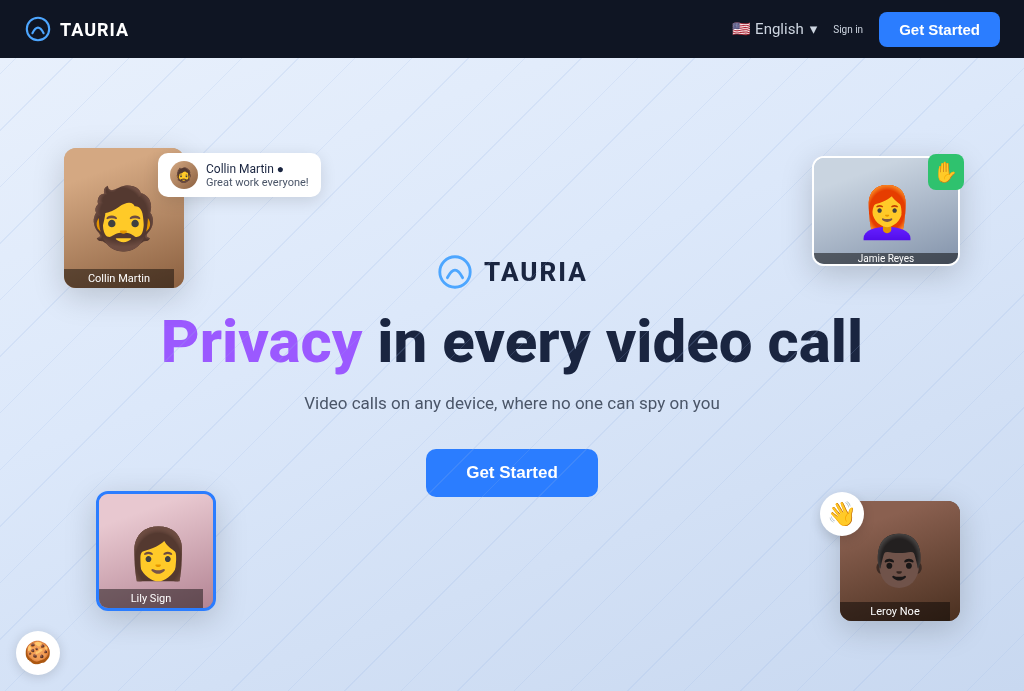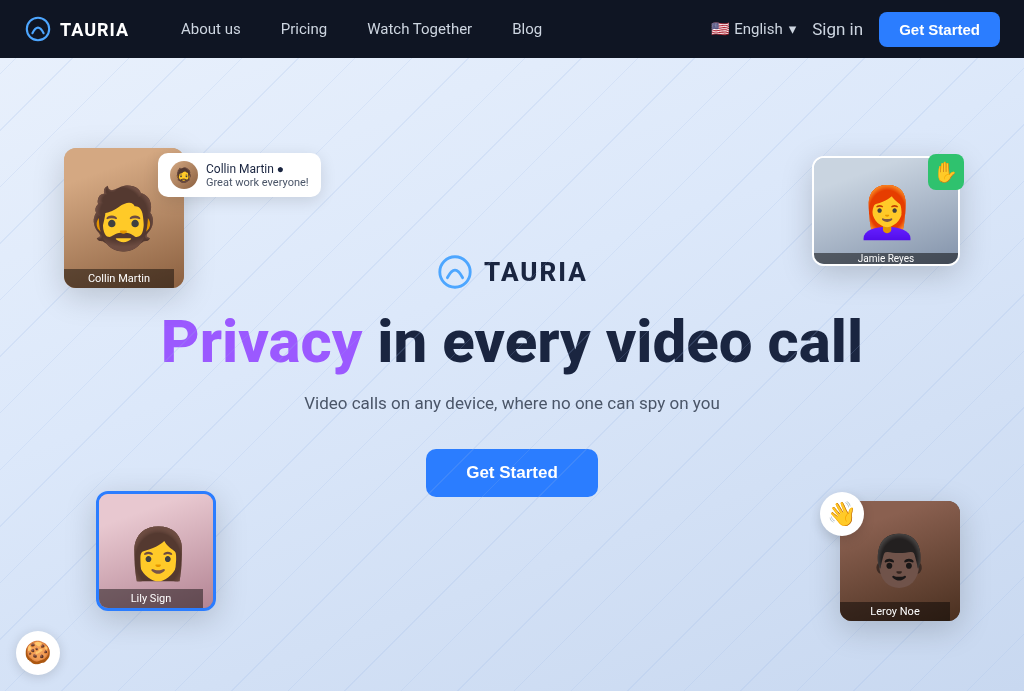--- a/index.html
+++ b/index.html
@@ -54,21 +54,21 @@
       display: flex;
       align-items: center;
       gap: 6px;
       color: #cdd5e0;
       font-size: 15px;
       cursor: pointer;
       padding-left: 36px;
     }
     .nav-signin {
       color: #cdd5e0;
-      font-size: 17px;
+      font-size: 10px;
       cursor: pointer;
     }
     .nav-cta {
       background: #2b7dff;
       color: white;
       border: none;
       border-radius: 8px;
       padding: 9px 20px;
       font-size: 15px;
       font-weight: 600;
@@ -347,26 +347,20 @@
 <body>
 
 <nav>
   <div class="nav-logo">
     <svg class="nav-logo-icon" viewBox="0 0 40 40" fill="none" xmlns="http://www.w3.org/2000/svg">
       <circle cx="20" cy="20" r="16" stroke="#4da6ff" stroke-width="3" fill="none"></circle>
       <path d="M12 26 Q20 10 28 26" stroke="#4da6ff" stroke-width="3" fill="none" stroke-linecap="round"></path>
     </svg>
     <span class="nav-logo-text">TAURIA</span>
   </div>
-  <div class="nav-links">
-    <a class="nav-link">About us</a>
-    <a class="nav-link">Pricing</a>
-    <a class="nav-link">Watch Together</a>
-    <a class="nav-link">Blog</a>
-  </div>
   <div class="nav-right">
     <div class="nav-lang">
       <span>🇺🇸 English</span>
       <span>▾</span>
     </div>
     <span class="nav-signin">Sign in</span>
     <button class="nav-cta">Get Started</button>
   </div>
 </nav>
 

